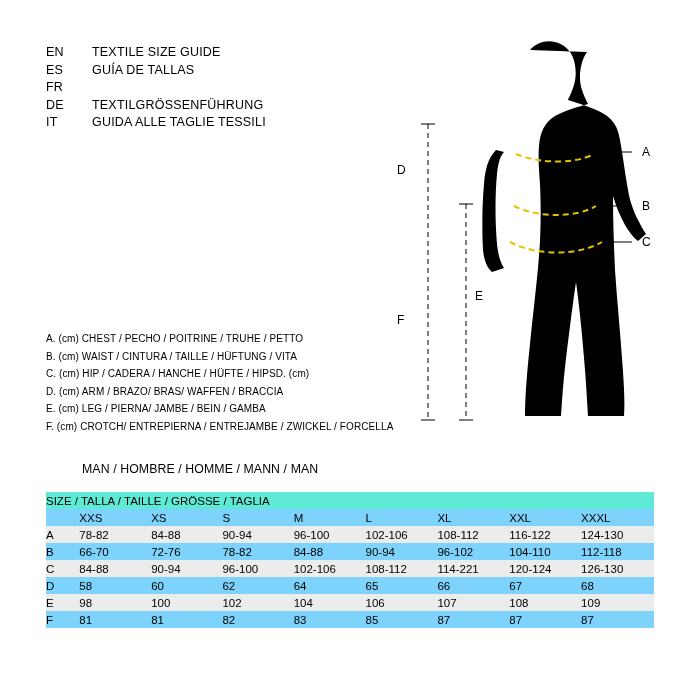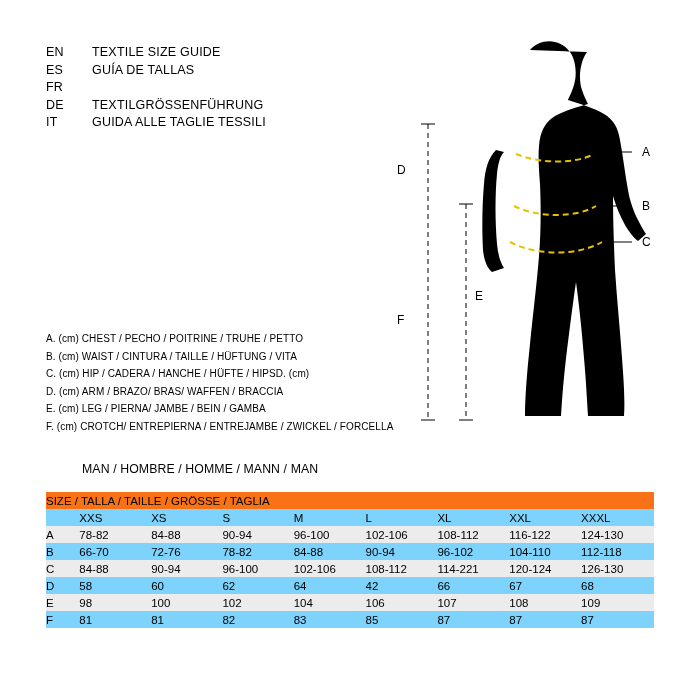--- a/index.html
+++ b/index.html
@@ -87,21 +87,21 @@
     font-size: 11.5px;
   }
   .size-table td, .size-table th {
     text-align: left;
     font-weight: normal;
     padding: 0;
     height: 17px;
     vertical-align: middle;
   }
   .row-head {
-    background: #f97316;
+    background: #5eead4;
   }
   .row-alt {
     background: #ececec;
   }
   .row-plain {
     background: #7dd3fc;
   }
   .c-label { width: 38px; padding-left: 4px; }
   .c-data  { width: 81px; }
   .title-cell { padding-left: 4px; }
@@ -270,21 +270,21 @@
         <td class="c-data">120-124</td>
         <td class="c-data">126-130</td>
       </tr>
 
       <tr class="row-plain">
         <td class="c-label rowlabel">D</td>
         <td class="c-data">58</td>
         <td class="c-data">60</td>
         <td class="c-data">62</td>
         <td class="c-data">64</td>
-        <td class="c-data">42</td>
+        <td class="c-data">65</td>
         <td class="c-data">66</td>
         <td class="c-data">67</td>
         <td class="c-data">68</td>
       </tr>
 
       <tr class="row-alt">
         <td class="c-label rowlabel">E</td>
         <td class="c-data">98</td>
         <td class="c-data">100</td>
         <td class="c-data">102</td>

